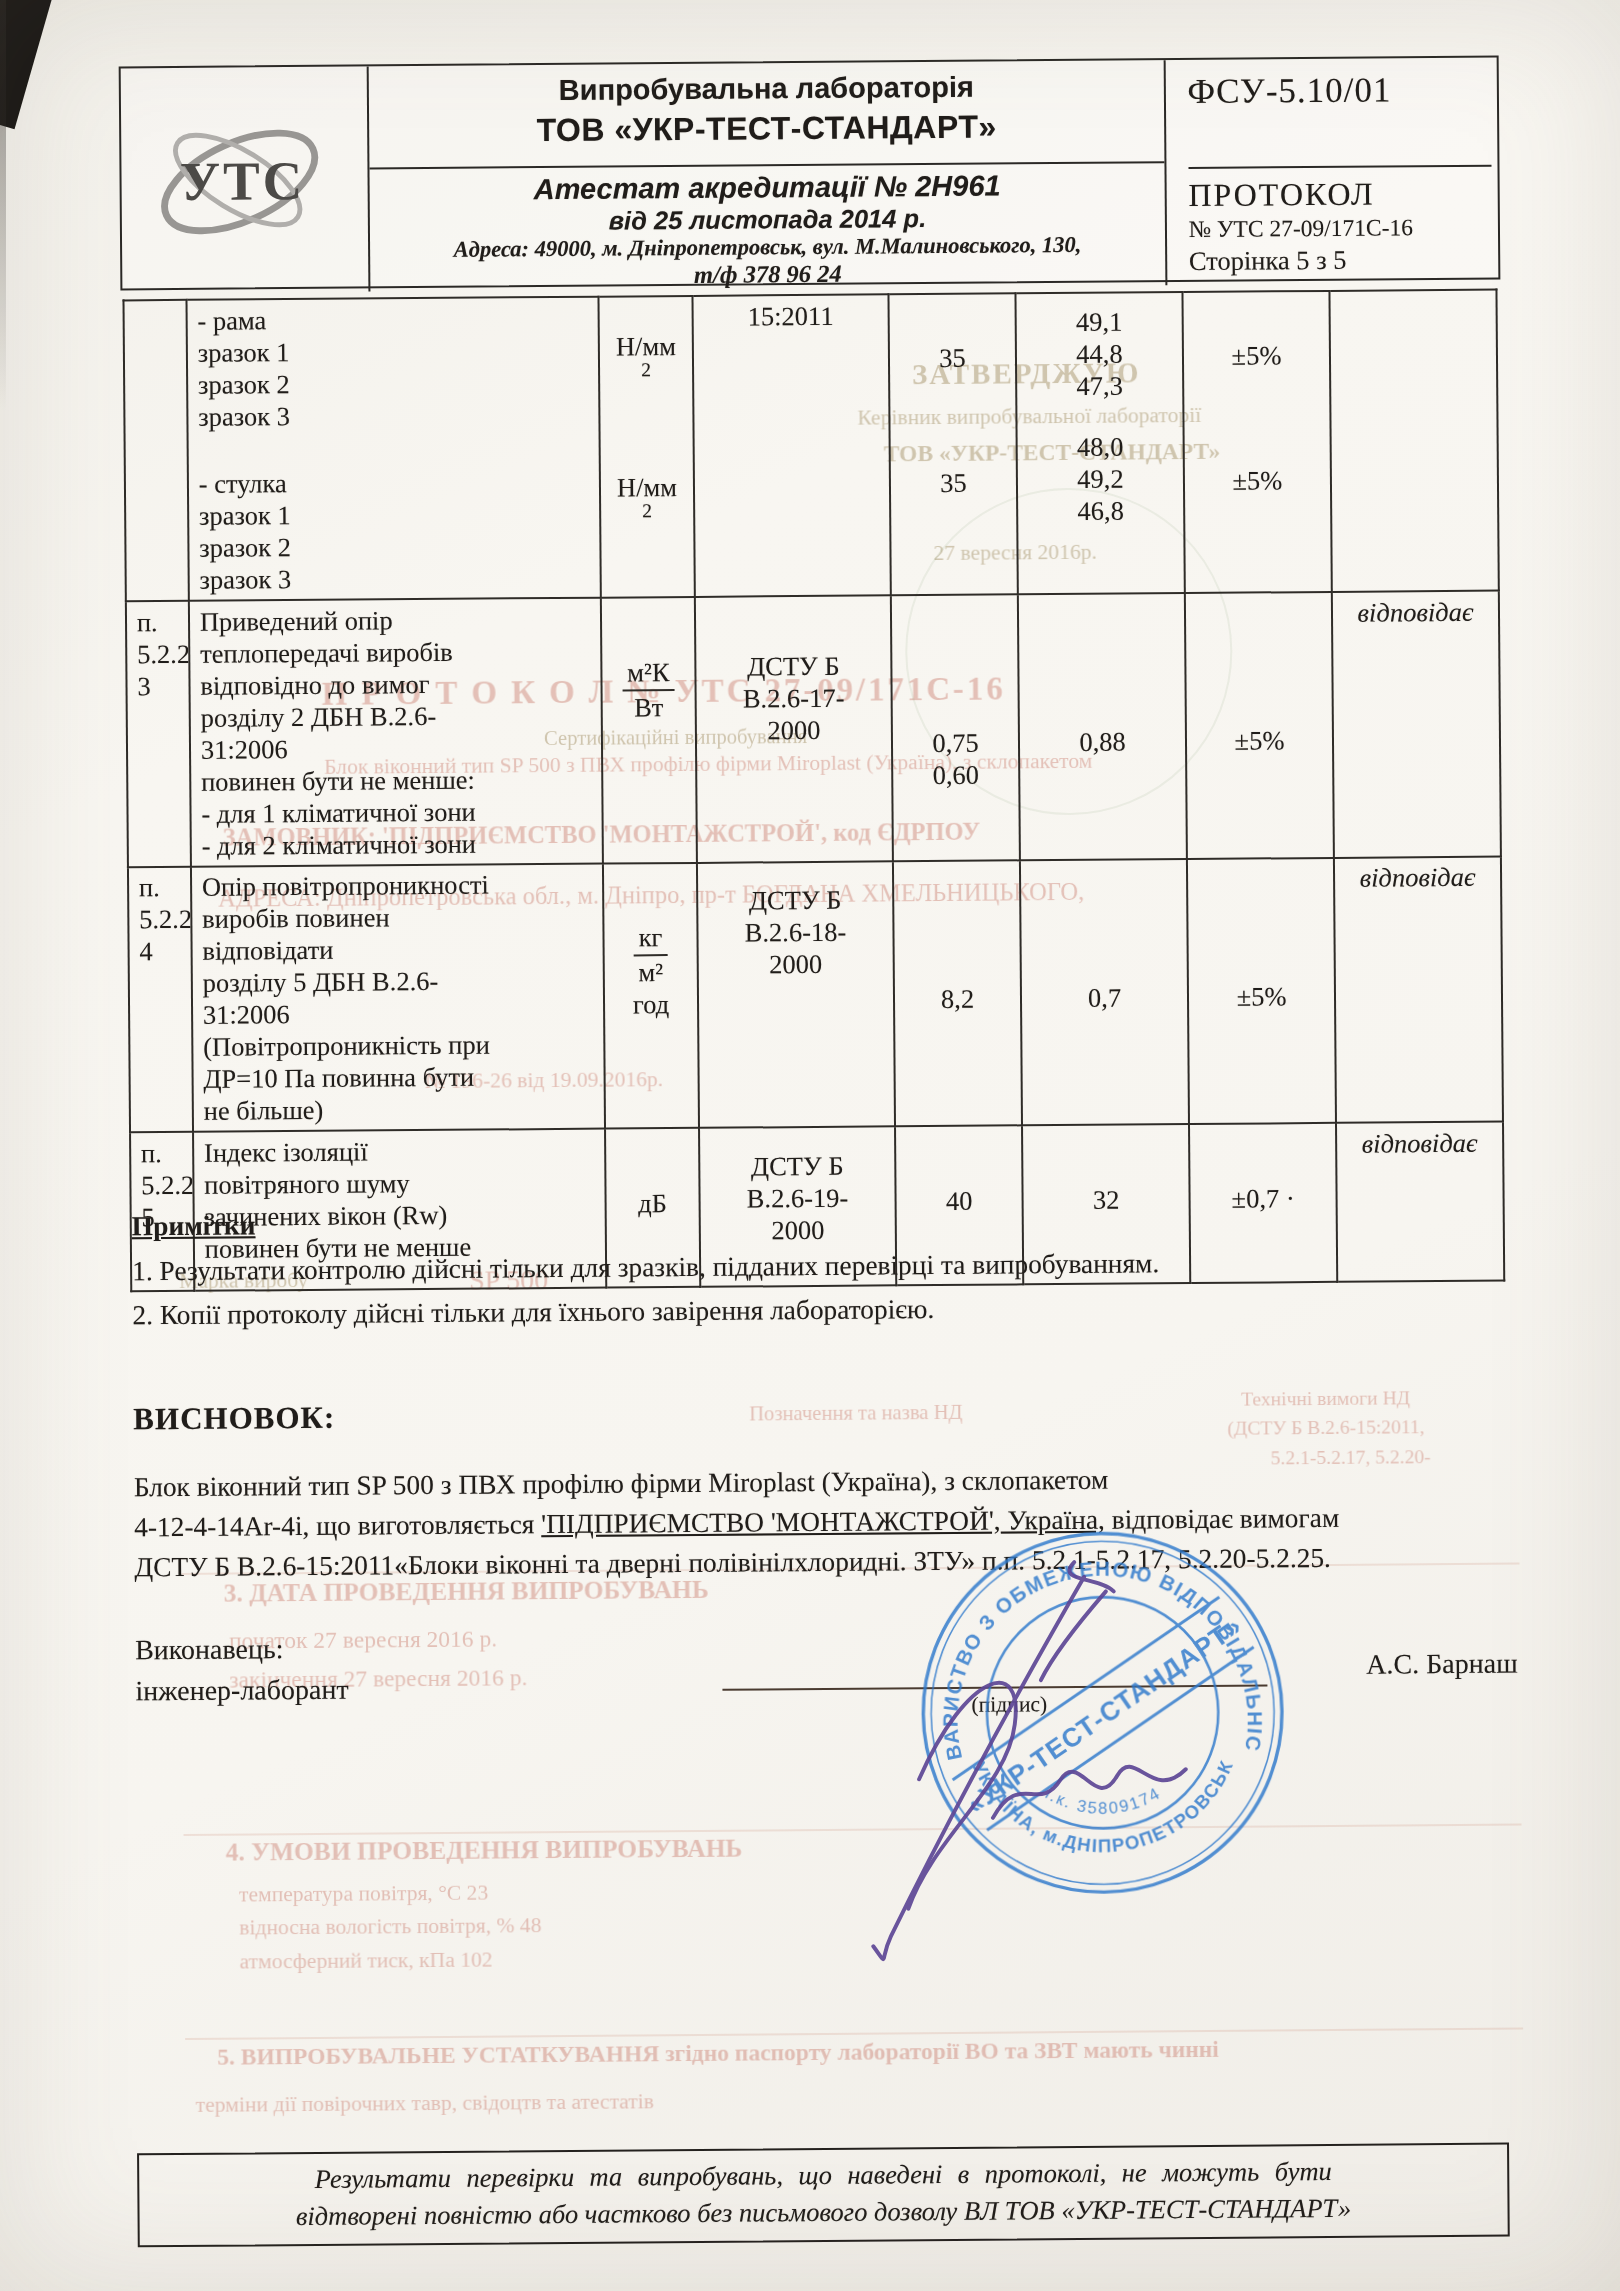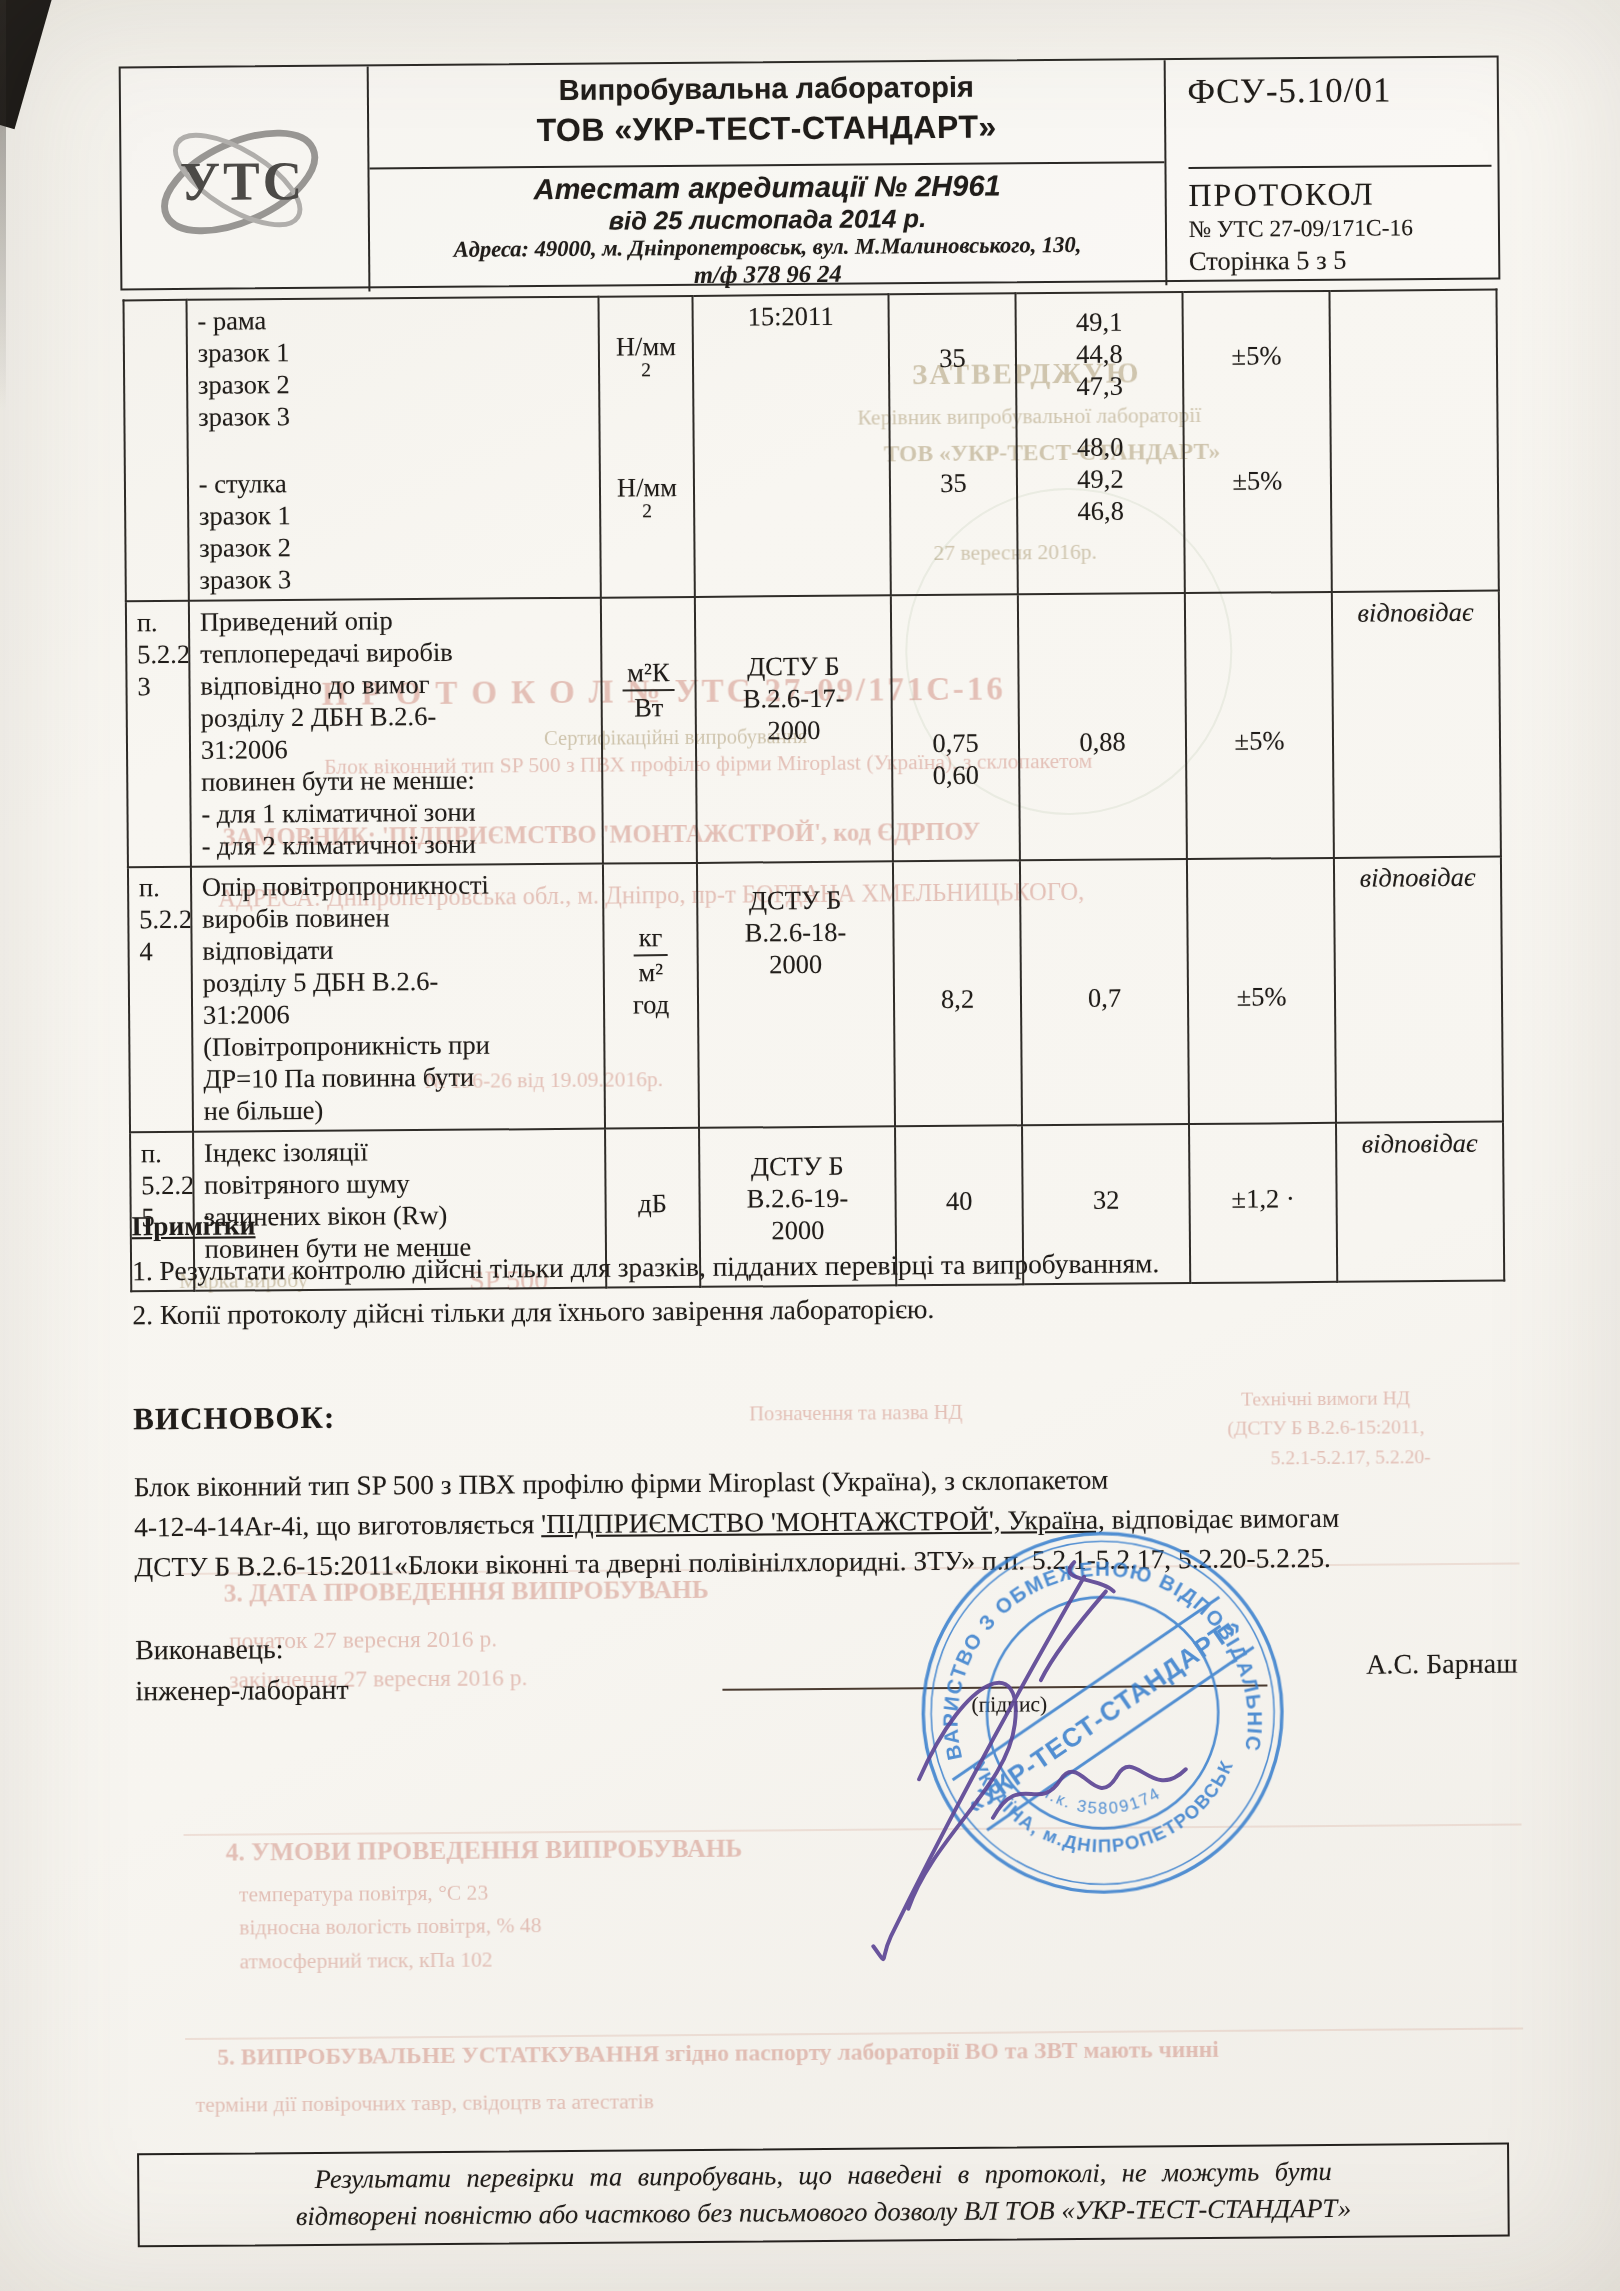--- a/index.html
+++ b/index.html
@@ -321,21 +321,21 @@
 В.2.6-19-
 2000</div>
         </td>
         <td class="cen">
           <div class="mt55">40</div>
         </td>
         <td class="cen">
           <div class="mt55">32</div>
         </td>
         <td class="cen">
-          <div class="mt55">±1,2 ·</div>
+          <div class="mt55">±0,7 ·</div>
         </td>
         <td>
           <div class="concl">відповідає</div>
         </td>
       </tr>
     </tbody>
       </table>
 
     <div class="notes txt">
       <div class="notes-h">Примітки</div>

